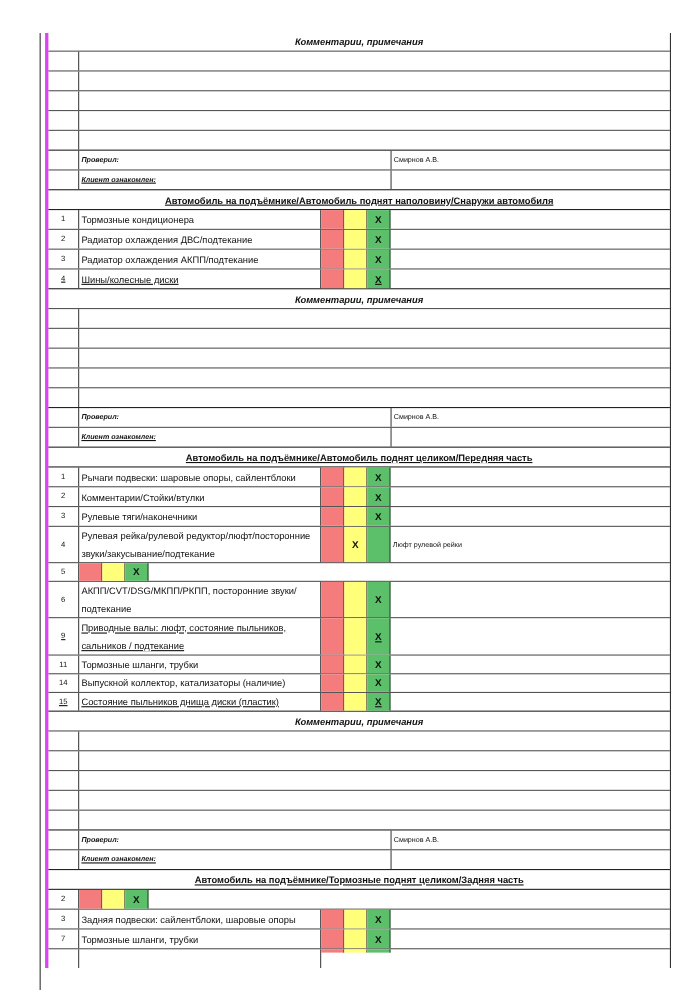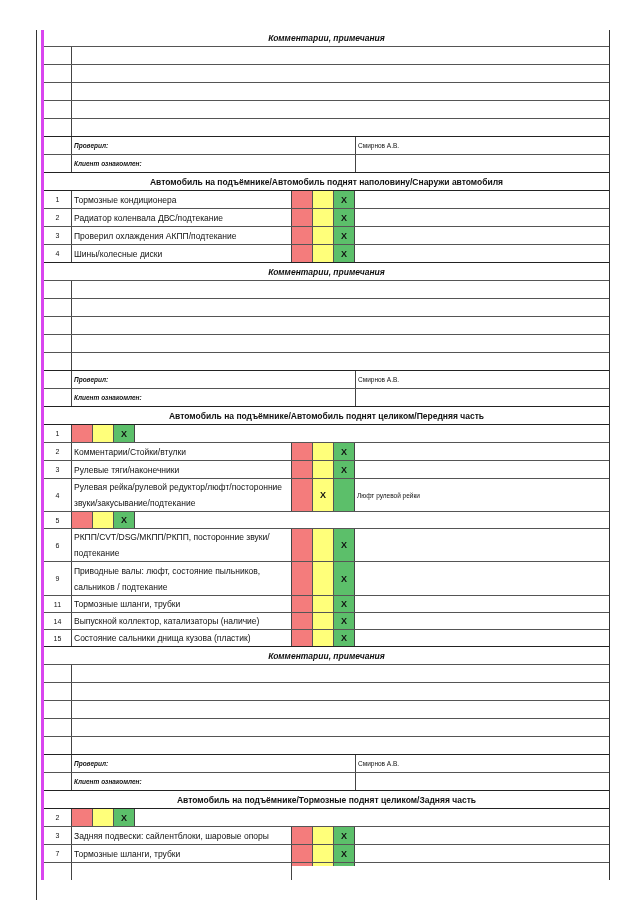--- a/index.html
+++ b/index.html
@@ -3,35 +3,35 @@
 <meta charset="utf-8">
 <style>
   html, body { margin: 0; padding: 0; background: #ffffff; }
   body { width: 636px; height: 900px; position: relative; overflow: hidden;
          font-family: "Liberation Sans", sans-serif; color: #111; }
   .page { position: absolute; left: 0; top: 0; width: 636px; height: 900px; }
   .outer-line { position: absolute; top: 30px; width: 1px; background: #333; }
   .sheet { position: absolute; left: 41px; top: 30px; width: 565px;
            border-left: 3px solid #d946ef; border-right: 1px solid #333; }
   .row { position: relative; box-sizing: border-box; border-bottom: 1px solid #555; display: flex; }
-  .row.thick { border-bottom: 1px solid #222; }
+  .row.thick { border-bottom: 1px solid #222; text-decoration: underline; }
   .cell { box-sizing: border-box; display: flex; align-items: center; font-size: 8.5px; overflow: hidden; }
   .c-num { width: 28px; justify-content: center; font-size: 7px; border-right: 1px solid #444; }
   .c-name { width: 220px; padding-left: 2px; line-height: 16px; border-right: 1px solid #444; }
   .c-red { width: 21px; background: #f47c7c; border-right: 1px solid #555; justify-content: center; font-weight: bold; font-size: 9px; }
   .c-yel { width: 21px; background: #ffff7a; border-right: 1px solid #555; justify-content: center; font-weight: bold; font-size: 9px; }
   .c-grn { width: 21px; background: #5cbf6a; border-right: 1px solid #444; justify-content: center; font-weight: bold; font-size: 9px; }
   .c-note { flex: 1; padding-left: 2px; font-size: 6.5px; }
   .c-full { flex: 1; justify-content: center; font-weight: bold; font-size: 8.5px; }
   .c-full.italic { font-style: italic; }
   .c-blank-left { width: 28px; border-right: 1px solid #444; }
   .c-blank-right { flex: 1; }
   .c-sign-label { width: 284px; padding-left: 2px; font-style: italic; font-weight: bold; font-size: 6.5px; border-right: 1px solid #444; }
   .c-sign-val { flex: 1; padding-left: 2px; font-size: 6.5px; }
-  .h17 { height: 17px; } .h18 { height: 18px; } .h33 { height: 33px; } .h34 { height: 34px; }
+  .h17 { height: 17px; } .h18 { height: 18px; } .h33 { height: 33px; } .h34 { height: 34px; text-decoration: underline; }
 </style>
 </head>
 <body>
 
 <div class="page">
   <div class="outer-line" style="left:36px;height:870px;"></div>
 
   <div class="sheet">
 
     <div class="row h17">
@@ -74,29 +74,29 @@
     <div class="row h18">
       <div class="cell c-num">1</div>
       <div class="cell c-name">Тормозные кондиционера</div>
       <div class="cell c-red"></div>
       <div class="cell c-yel"></div>
       <div class="cell c-grn">X</div>
       <div class="cell c-note"></div>
     </div>
     <div class="row h18">
       <div class="cell c-num">2</div>
-      <div class="cell c-name">Радиатор коленвала ДВС/подтекание</div>
+      <div class="cell c-name">Радиатор охлаждения ДВС/подтекание</div>
       <div class="cell c-red"></div>
       <div class="cell c-yel"></div>
       <div class="cell c-grn">X</div>
       <div class="cell c-note"></div>
     </div>
     <div class="row h18">
       <div class="cell c-num">3</div>
-      <div class="cell c-name">Проверил охлаждения АКПП/подтекание</div>
+      <div class="cell c-name">Радиатор охлаждения АКПП/подтекание</div>
       <div class="cell c-red"></div>
       <div class="cell c-yel"></div>
       <div class="cell c-grn">X</div>
       <div class="cell c-note"></div>
     </div>
     <div class="row h18 thick">
       <div class="cell c-num">4</div>
       <div class="cell c-name">Шины/колесные диски</div>
       <div class="cell c-red"></div>
       <div class="cell c-yel"></div>
@@ -135,20 +135,21 @@
       <div class="cell c-blank-left"></div>
       <div class="cell c-sign-label">Клиент ознакомлен:</div>
       <div class="cell c-sign-val"></div>
     </div>
 
     <div class="row h18 thick">
       <div class="cell c-full">Автомобиль на подъёмнике/Автомобиль поднят целиком/Передняя часть</div>
     </div>
     <div class="row h18">
       <div class="cell c-num">1</div>
+      <div class="cell c-name">Рычаги подвески: шаровые опоры, сайлентблоки</div>
       <div class="cell c-red"></div>
       <div class="cell c-yel"></div>
       <div class="cell c-grn">X</div>
       <div class="cell c-note"></div>
     </div>
     <div class="row h18">
       <div class="cell c-num">2</div>
       <div class="cell c-name">Комментарии/Стойки/втулки</div>
       <div class="cell c-red"></div>
       <div class="cell c-yel"></div>
@@ -173,21 +174,21 @@
     </div>
     <div class="row h17">
       <div class="cell c-num">5</div>
       <div class="cell c-red"></div>
       <div class="cell c-yel"></div>
       <div class="cell c-grn">X</div>
       <div class="cell c-note"></div>
     </div>
     <div class="row h33">
       <div class="cell c-num">6</div>
-      <div class="cell c-name">РКПП/CVT/DSG/МКПП/РКПП, посторонние звуки/ подтекание</div>
+      <div class="cell c-name">АКПП/CVT/DSG/МКПП/РКПП, посторонние звуки/ подтекание</div>
       <div class="cell c-red"></div>
       <div class="cell c-yel"></div>
       <div class="cell c-grn">X</div>
       <div class="cell c-note"></div>
     </div>
     <div class="row h34">
       <div class="cell c-num">9</div>
       <div class="cell c-name">Приводные валы: люфт, состояние пыльников, сальников / подтекание</div>
       <div class="cell c-red"></div>
       <div class="cell c-yel"></div>
@@ -205,21 +206,21 @@
     <div class="row h17">
       <div class="cell c-num">14</div>
       <div class="cell c-name">Выпускной коллектор, катализаторы (наличие)</div>
       <div class="cell c-red"></div>
       <div class="cell c-yel"></div>
       <div class="cell c-grn">X</div>
       <div class="cell c-note"></div>
     </div>
     <div class="row h17 thick">
       <div class="cell c-num">15</div>
-      <div class="cell c-name">Состояние сальники днища кузова (пластик)</div>
+      <div class="cell c-name">Состояние пыльников днища диски (пластик)</div>
       <div class="cell c-red"></div>
       <div class="cell c-yel"></div>
       <div class="cell c-grn">X</div>
       <div class="cell c-note"></div>
     </div>
     <div class="row h18">
       <div class="cell c-full italic">Комментарии, примечания</div>
     </div>
     <div class="row h18">
         <div class="cell c-blank-left"></div>

